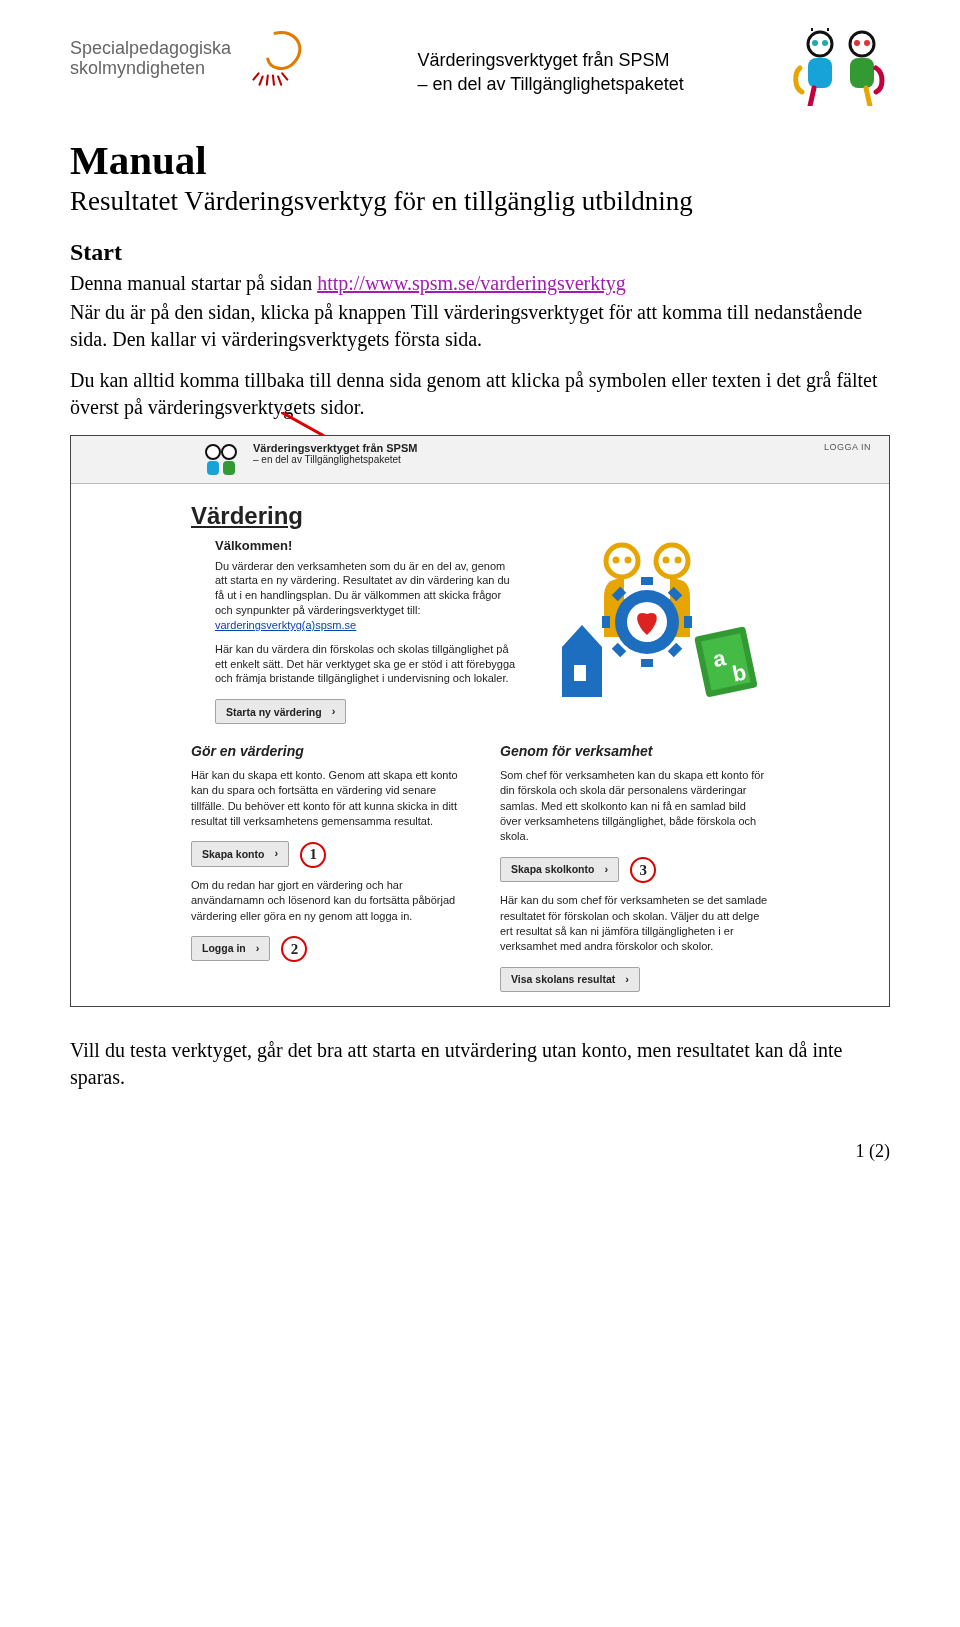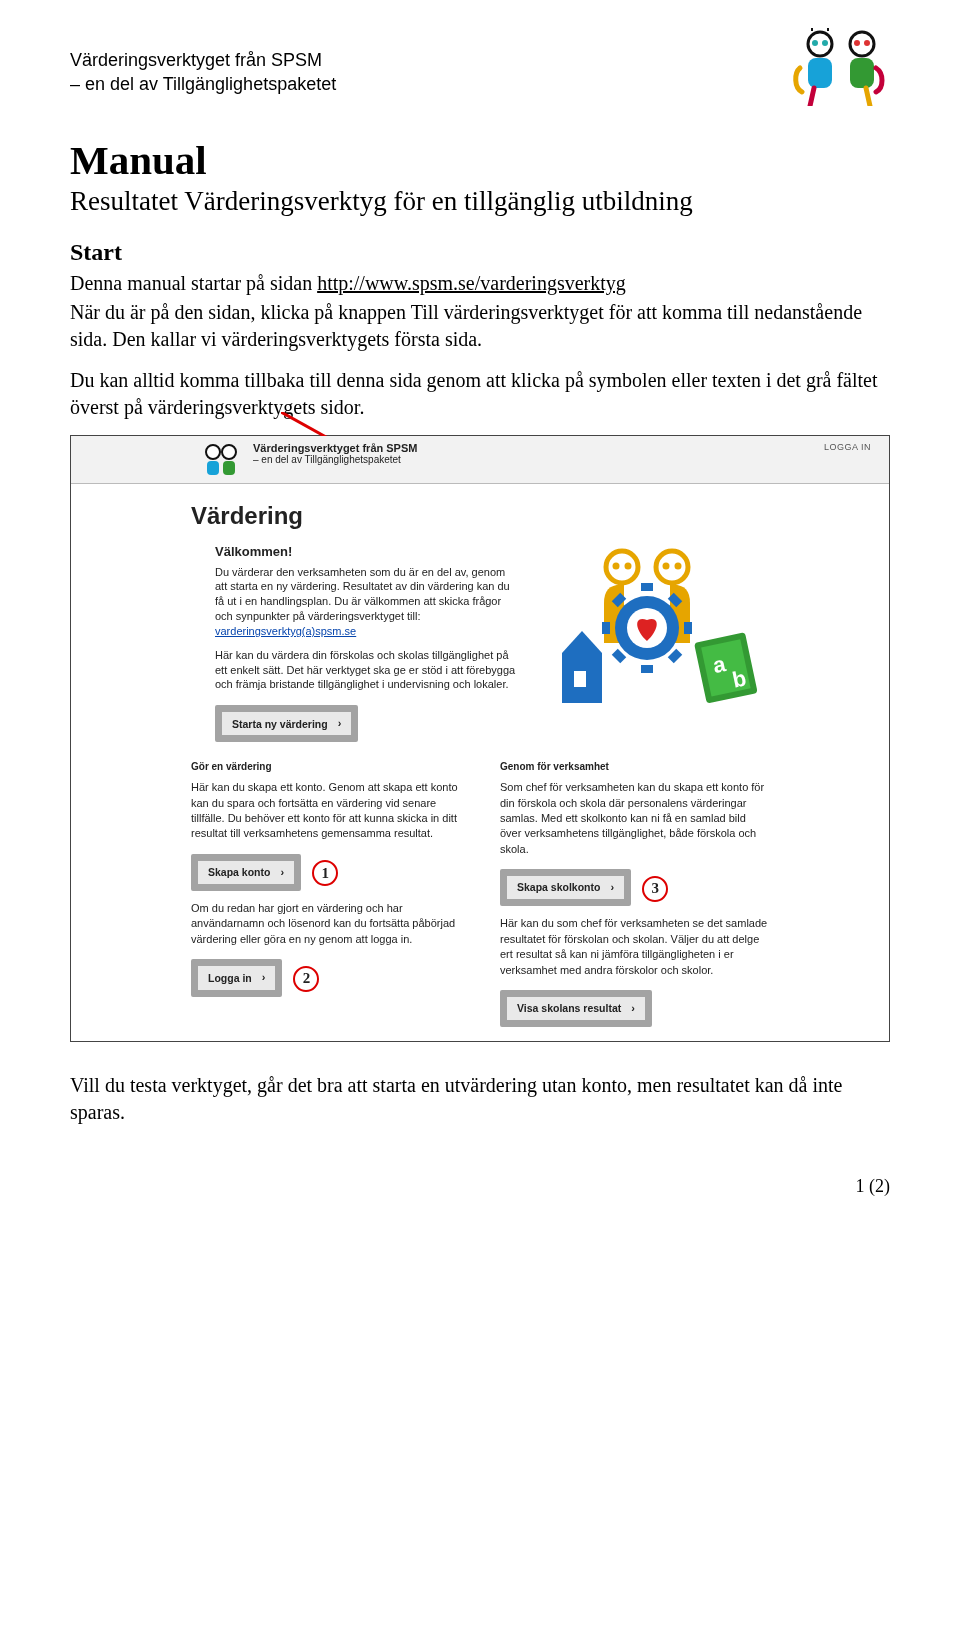--- a/index.html
+++ b/index.html
@@ -18,21 +18,21 @@
     margin-bottom: 30px;
   }
   .doc-header .logo-col { display:flex; align-items:center; gap:8px; }
   .doc-header .logo-text { font-family: Arial, sans-serif; font-size: 18px; color:#666; line-height:1.1; }
   .doc-header .center-col { font-family: Arial, sans-serif; font-size:18px; line-height:1.35; padding-top:20px; }
   .doc-header .robots svg { display:block; }
   .title { font-size: 41px; font-weight: bold; margin-top: 8px; margin-bottom: 2px; }
   .subtitle-big { font-size: 27px; margin-bottom: 22px; }
   .heading2 { font-size: 24px; font-weight: bold; margin-top: 6px; }
   .body-text { font-size: 20px; line-height: 1.35; margin: 4px 0 14px 0; }
-  .body-text a { color: #000000; text-decoration: underline; }
+  .body-text a { color: #a21caf; text-decoration: underline; }
   .screenshot {
     border: 1px solid #444;
     background: #fff;
     font-family: Arial, Helvetica, sans-serif;
     color: #222;
     margin: 10px 0 30px 0;
     position: relative;
   }
   .ss-top {
     display:flex;
@@ -42,51 +42,61 @@
     border-bottom: 1px solid #bbb;
     background:#f2f2f2;
     position:relative;
     min-height:48px;
   }
   .ss-top .mini-title { font-size: 11px; font-weight:bold; }
   .ss-top .mini-sub { font-size: 10px; }
   .ss-login { position:absolute; right:18px; top:6px; font-size:9px; color:#555; letter-spacing:0.5px; }
   .red-arrow { position:absolute; left:210px; top:-24px; }
   .ss-body { padding: 18px 120px 14px 120px; }
-  .section-heading { font-size: 24px; font-weight:bold; margin-bottom: 13px; }
+  .section-heading { font-size: 24px; font-weight:bold; margin-bottom: 7px; text-decoration: underline; }
   .welcome-row { display:flex; gap:20px; align-items:flex-start; margin-bottom: 18px; }
   .welcome-text { flex:1; font-size: 11px; line-height:1.35;margin-left:24px; }
   .welcome-text p { margin-bottom: 9px; }
   .welcome-text .sub-h { font-size: 13px; font-weight:bold; margin-bottom:4px; }
   .email-link { color:#0645ad; text-decoration: underline; }
   .illus { width: 230px; height:170px; display:flex; align-items:center; justify-content:center; }
   .ss-button {
     display:inline-flex; align-items:center; gap:10px;
-    border:7px solid #a3a3a3; background:#e9e9e9;
+    border:1px solid #a3a3a3; background:#e9e9e9;
     padding: 4px 10px; font-size: 10.5px; font-weight:bold;
     border-radius:2px;
     margin-top:4px;
   }
   .chev { font-size:11px; font-weight:bold; }
   .cols { display:flex; gap:40px; }
   .cols .col { flex:1; font-size:11px; line-height:1.4; }
-  .cols .col .col-h { font-size:10px; font-weight:bold; margin-bottom:6px; }
+  .cols .col .col-h { font-size:14px; font-weight:bold; margin-bottom:6px;font-style:italic; }
   .cols .col p { margin-bottom:8px; }
   .num-circle {
     width:26px;height:26px;border:2.5px solid #d00;border-radius:50%;
     display:inline-flex;align-items:center;justify-content:center;
     font-family:"Times New Roman",serif;font-size:15px;font-weight:bold;
     margin-left:8px;vertical-align:middle;
   }
   .page-num { text-align:right; font-size:18px; margin-top:50px; }
 </style>
 </head>
 <body>
 
 <div class="doc-header">
+  <div class="logo-col">
+    <div class="logo-text">
+      <div>Specialpedagogiska</div>
+      <div>skolmyndigheten</div>
+    </div>
+    <svg width="72" height="62" viewBox="0 0 70 60">
+      <path d="M35 5 C55 0 68 20 52 35 C44 42 30 40 28 30" stroke="#e27a00" stroke-width="3" fill="none" stroke-linecap="round"></path>
+      <path d="M20 55 l3 -8 M27 55 l1 -9 M34 55 l-1 -9 M41 55 l-3 -8 M14 50 l5 -6 M47 50 l-5 -6" stroke="#b00" stroke-width="2" stroke-linecap="round"></path>
+    </svg>
+  </div>
   <div class="center-col">
     <div>Värderingsverktyget från SPSM</div>
     <div>– en del av Tillgänglighetspaketet</div>
   </div>
   <div class="robots">
     <svg width="100" height="78" viewBox="0 0 100 78">
       <g>
         <circle cx="30" cy="16" r="12" fill="#fff" stroke="#111" stroke-width="3"></circle>
         <circle cx="25" cy="15" r="3" fill="#2aa"></circle>
           <circle cx="35" cy="15" r="3" fill="#2aa"></circle>

